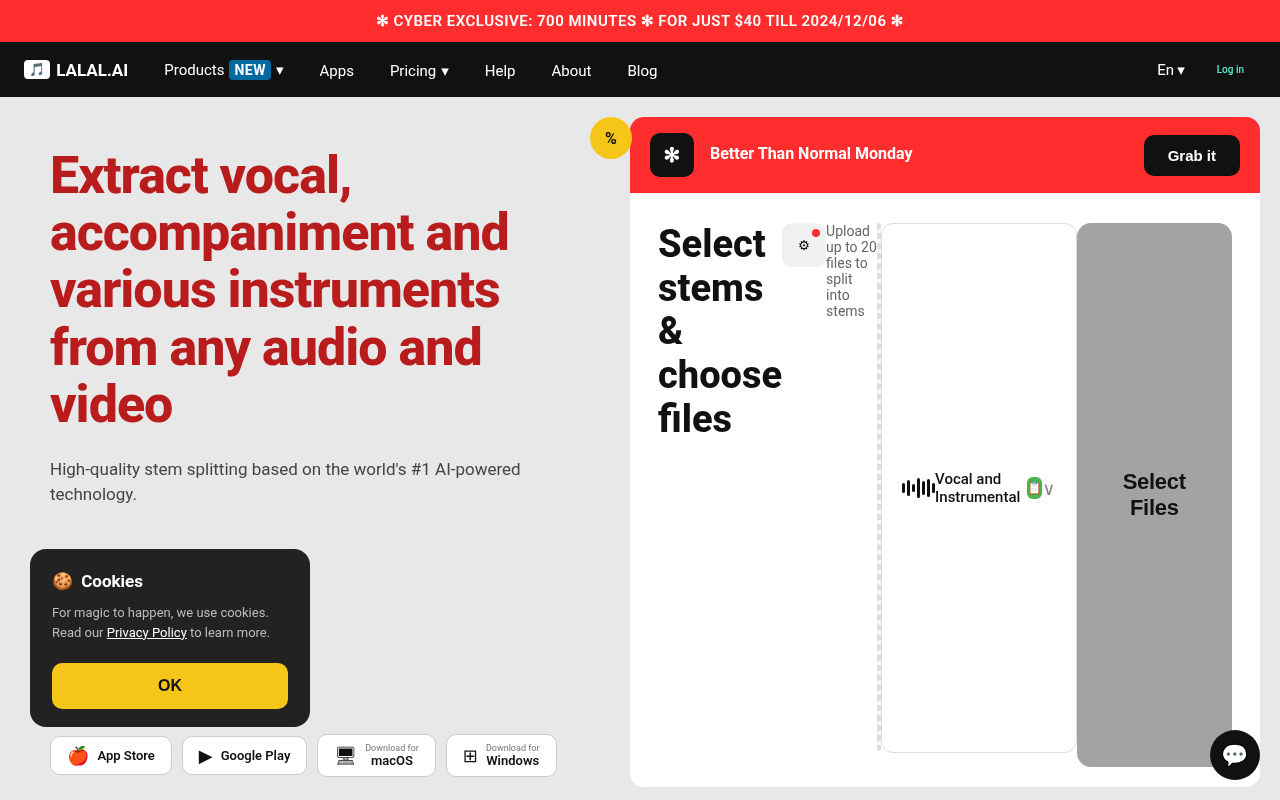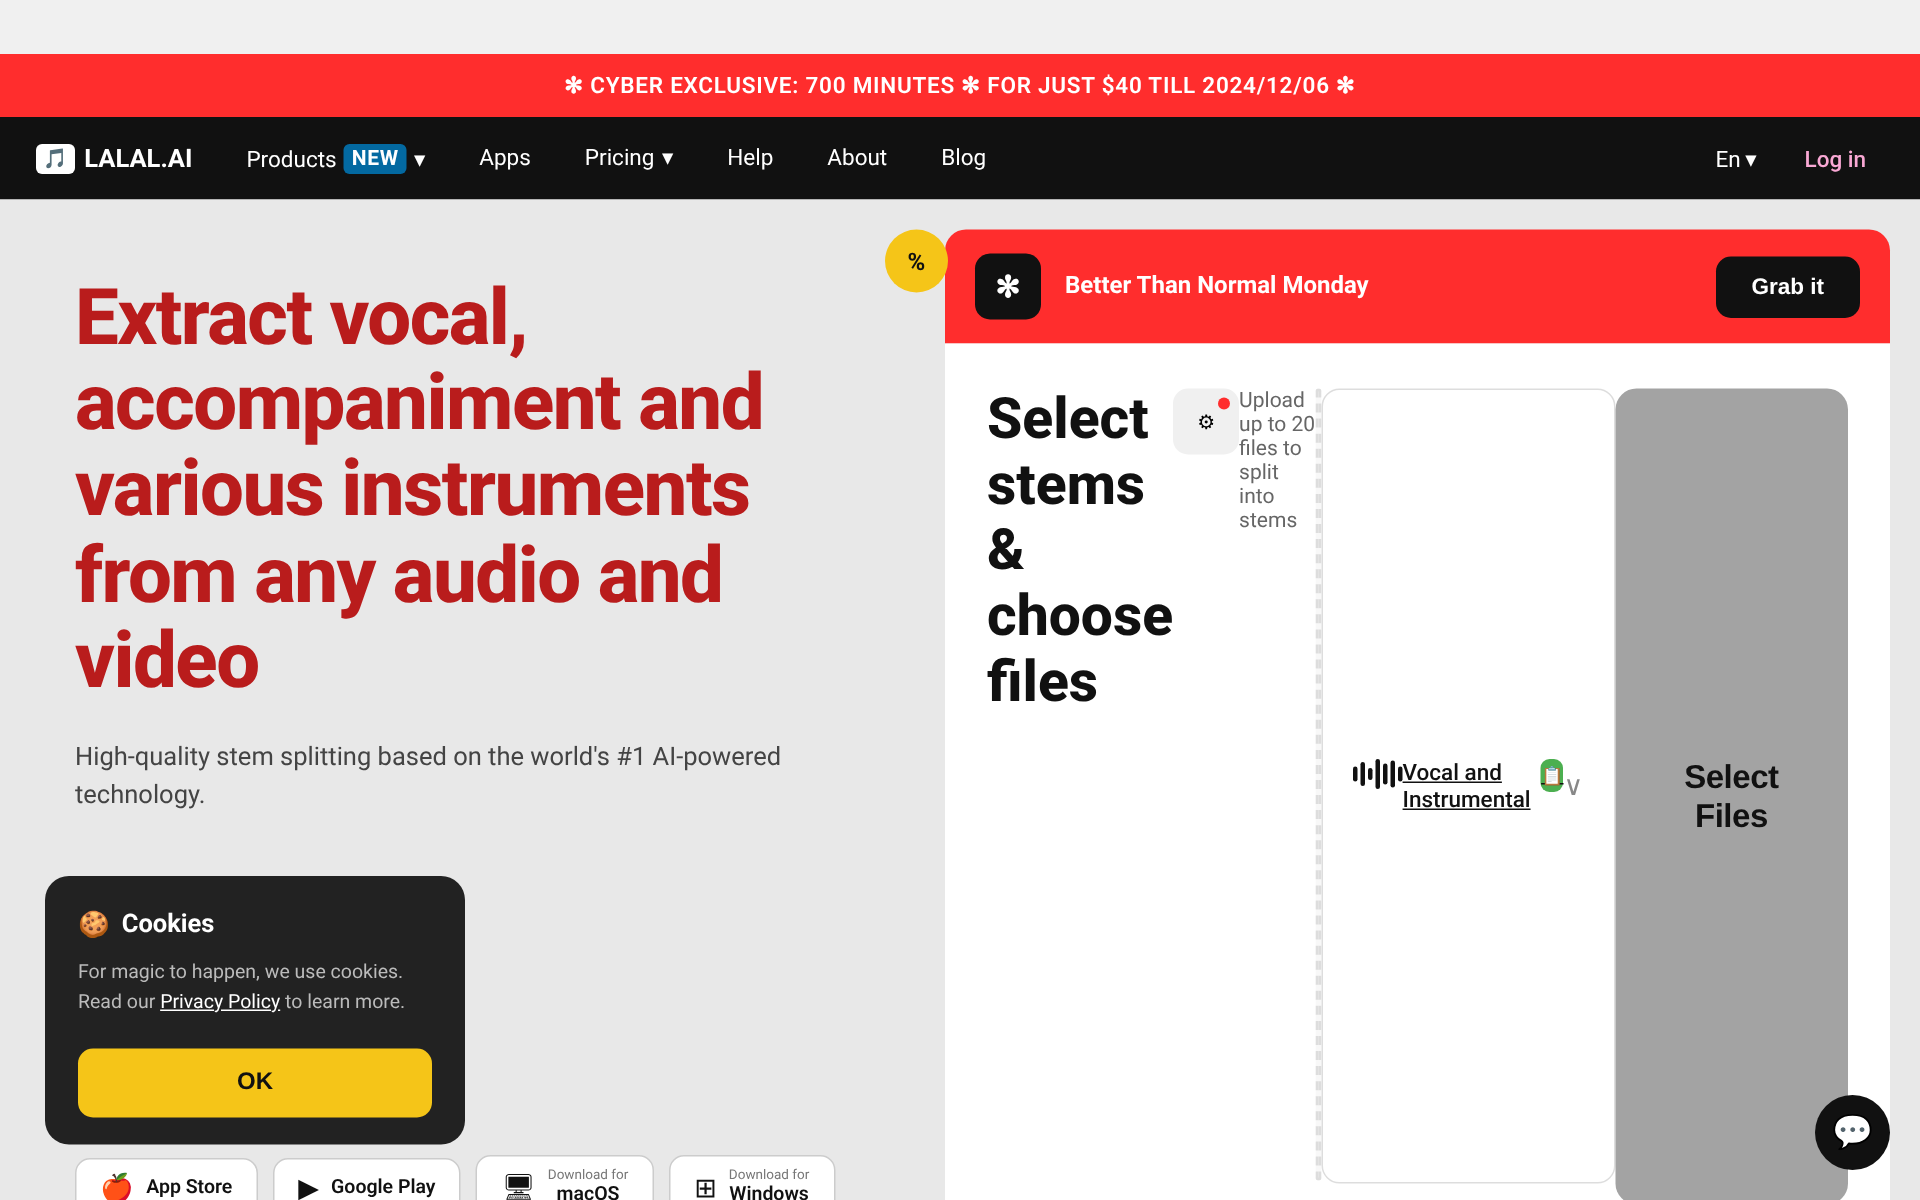--- a/index.html
+++ b/index.html
@@ -11,21 +11,20 @@
       color: white;
       text-align: center;
       padding: 12px 20px;
       font-size: 15px;
       font-weight: 600;
       letter-spacing: 0.5px;
       display: flex;
       align-items: center;
       justify-content: center;
       gap: 8px;
-      margin-top: 36px;
     }
 
     
     nav {
       background: #111;
       color: white;
       display: flex;
       align-items: center;
       padding: 0 24px;
       height: 55px;
@@ -43,21 +42,21 @@
     }
     .nav-logo .logo-icon {
       background: #fff;
       color: #111;
       padding: 2px 5px;
       border-radius: 4px;
       font-size: 13px;
     }
     .nav-links {
       display: flex;
-      align-items: flex-start;
+      align-items: flex-end;
       gap: 4px;
       flex: 1;
     }
     .nav-item {
       color: white;
       text-decoration: none;
       font-size: 15px;
       padding: 8px 16px;
       display: flex;
       align-items: center;
@@ -83,22 +82,22 @@
     .nav-lang {
       color: white;
       font-size: 15px;
       display: flex;
       align-items: center;
       gap: 3px;
       cursor: pointer;
       padding: 8px 12px;
     }
     .nav-login {
-      color: #f9a8d4;
-      font-size: 15px;
+      color: #5eead4;
+      font-size: 10px;
       font-weight: 500;
       cursor: pointer;
       padding: 8px 12px;
     }
 
     
     .main-area {
       background: #e8e8e8;
       display: flex;
       height: calc(800px - 35px - 55px);
@@ -271,25 +270,24 @@
       padding: 16px 20px;
       display: flex;
       align-items: center;
       justify-content: space-between;
       cursor: pointer;
       margin-bottom: 14px;
       background: white;
     }
     .stems-left {
       display: flex;
-      align-items: flex-start;
+      align-items: center;
       font-size: 15px;
       font-weight: 500;
       color: #111;
-      text-decoration: underline;
     }
     .stems-badge {
       background: #4CAF50;
       color: white;
       border-radius: 6px;
       width: 22px;
       height: 22px;
       display: flex;
       align-items: center;
       justify-content: center;

